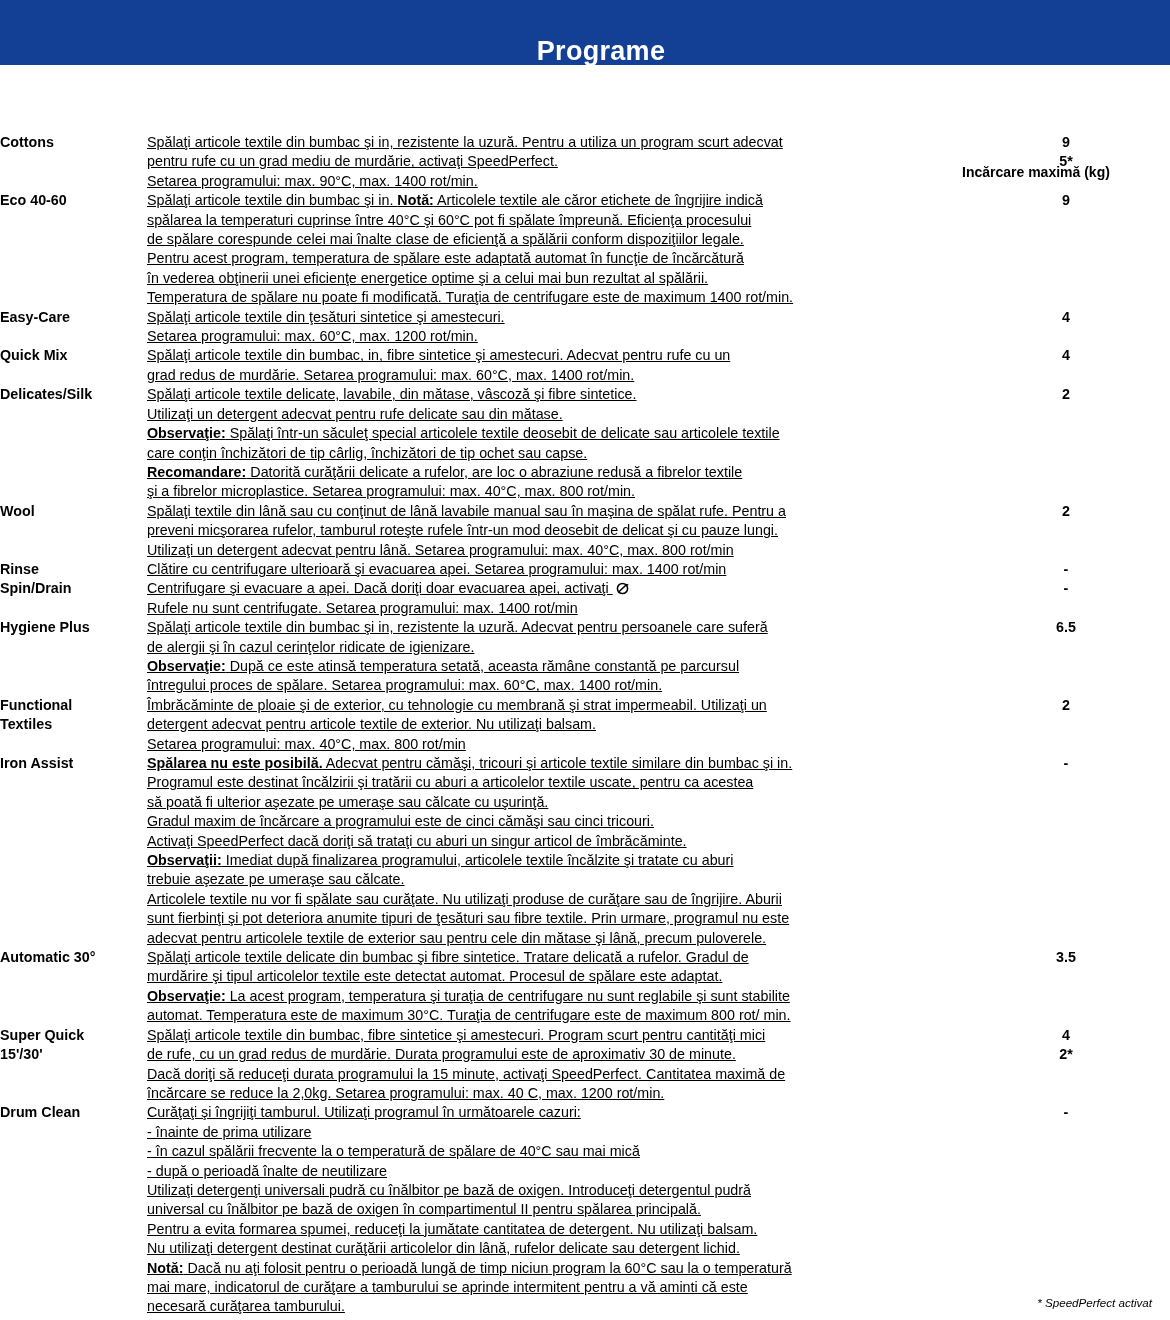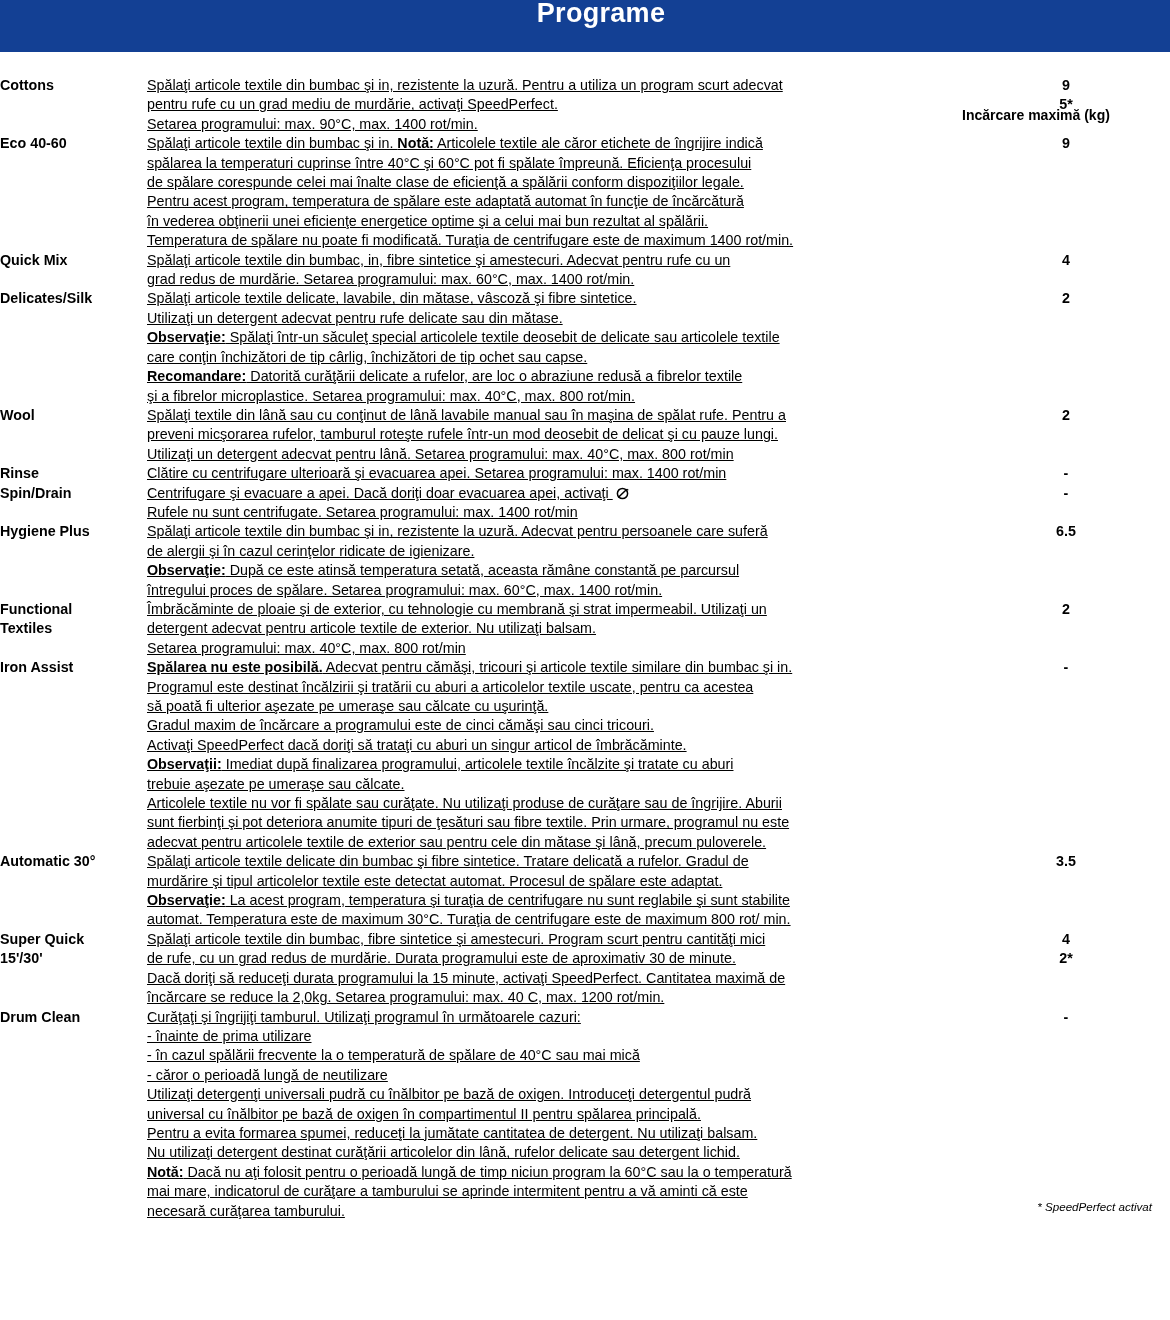--- a/index.html
+++ b/index.html
@@ -13,24 +13,24 @@
     height: 1320px;
     font-family: "Liberation Sans", sans-serif;
     color: #000000;
     overflow: hidden;
     position: relative;
   }
 
   
   .banner {
     width: 1170px;
-    height: 52px;
+    height: 65px;
     background: #134094;
     display: flex;
-    align-items: flex-start;
+    align-items: flex-end;
     justify-content: center;
     box-sizing: border-box;
     padding-left: 32px;
   }
   .banner-title {
     color: #ffffff;
     font-size: 27px;
     font-weight: bold;
     letter-spacing: 0.3px;
     line-height: 1;
@@ -51,21 +51,21 @@
     font-size: 14px;
     font-weight: bold;
     white-space: nowrap;
     margin-top: 13px;
   }
 
   table.programs {
     border-collapse: collapse;
     width: 1170px;
     table-layout: fixed;
-    margin-top: 24px;
+    margin-top: 68px;
   }
   table.programs td {
     vertical-align: top;
     padding: 0;
     font-size: 14.3px;
     line-height: 19.4px;
   }
   col.c-name   { width: 147px; }
   col.c-desc   { width: 815px; }
   col.c-load   { width: 208px; }
@@ -148,20 +148,28 @@
           <td class="name">Eco 40-60</td>
           <td class="desc">
             <p><span>Spălaţi articole textile din bumbac şi in. </span><span class="b">Notă:</span><span> Articolele textile ale căror etichete de îngrijire indică</span></p>
             <p><span>spălarea la temperaturi cuprinse între 40°C şi 60°C pot fi spălate împreună. Eficienţa procesului</span></p>
             <p><span>de spălare corespunde celei mai înalte clase de eficienţă a spălării conform dispoziţiilor legale.</span></p>
             <p><span>Pentru acest program, temperatura de spălare este adaptată automat în funcţie de încărcătură</span></p>
             <p><span>în vederea obţinerii unei eficienţe energetice optime şi a celui mai bun rezultat al spălării.</span></p>
             <p><span>Temperatura de spălare nu poate fi modificată. Turaţia de centrifugare este de maximum 1400 rot/min.</span></p>
           </td>
           <td class="load">9</td>
+        </tr>
+        <tr>
+          <td class="name">Easy-Care</td>
+          <td class="desc">
+            <p><span>Spălaţi articole textile din ţesături sintetice şi amestecuri.</span></p>
+            <p><span>Setarea programului: max. 60°C, max. 1200 rot/min.</span></p>
+          </td>
+          <td class="load">4</td>
         </tr>
         <tr>
           <td class="name">Quick Mix</td>
           <td class="desc">
             <p><span>Spălaţi articole textile din bumbac, in, fibre sintetice şi amestecuri. Adecvat pentru rufe cu un</span></p>
             <p><span>grad redus de murdărie. Setarea programului: max. 60°C, max. 1400 rot/min.</span></p>
           </td>
           <td class="load">4</td>
         </tr>
         <tr>
@@ -261,21 +269,21 @@
           </td>
           <td class="load">4
 2*</td>
         </tr>
         <tr>
           <td class="name">Drum Clean</td>
           <td class="desc">
             <p><span>Curăţaţi şi îngrijiţi tamburul. Utilizaţi programul în următoarele cazuri:</span></p>
             <p><span>- înainte de prima utilizare</span></p>
             <p><span>- în cazul spălării frecvente la o temperatură de spălare de 40°C sau mai mică</span></p>
-            <p><span>- căror o perioadă lungă de neutilizare</span></p>
+            <p><span>- după o perioadă înalte de neutilizare</span></p>
             <p><span>Utilizaţi detergenţi universali pudră cu înălbitor pe bază de oxigen. Introduceţi detergentul pudră</span></p>
             <p><span>universal cu înălbitor pe bază de oxigen în compartimentul II pentru spălarea principală.</span></p>
             <p><span>Pentru a evita formarea spumei, reduceţi la jumătate cantitatea de detergent. Nu utilizaţi balsam.</span></p>
             <p><span>Nu utilizaţi detergent destinat curăţării articolelor din lână, rufelor delicate sau detergent lichid.</span></p>
             <p><span class="b">Notă:</span><span> Dacă nu aţi folosit pentru o perioadă lungă de timp niciun program la 60°C sau la o temperatură</span></p>
             <p><span>mai mare, indicatorul de curăţare a tamburului se aprinde intermitent pentru a vă aminti că este</span></p>
             <p><span>necesară curăţarea tamburului.</span></p>
           </td>
           <td class="load">-</td>
         </tr>

